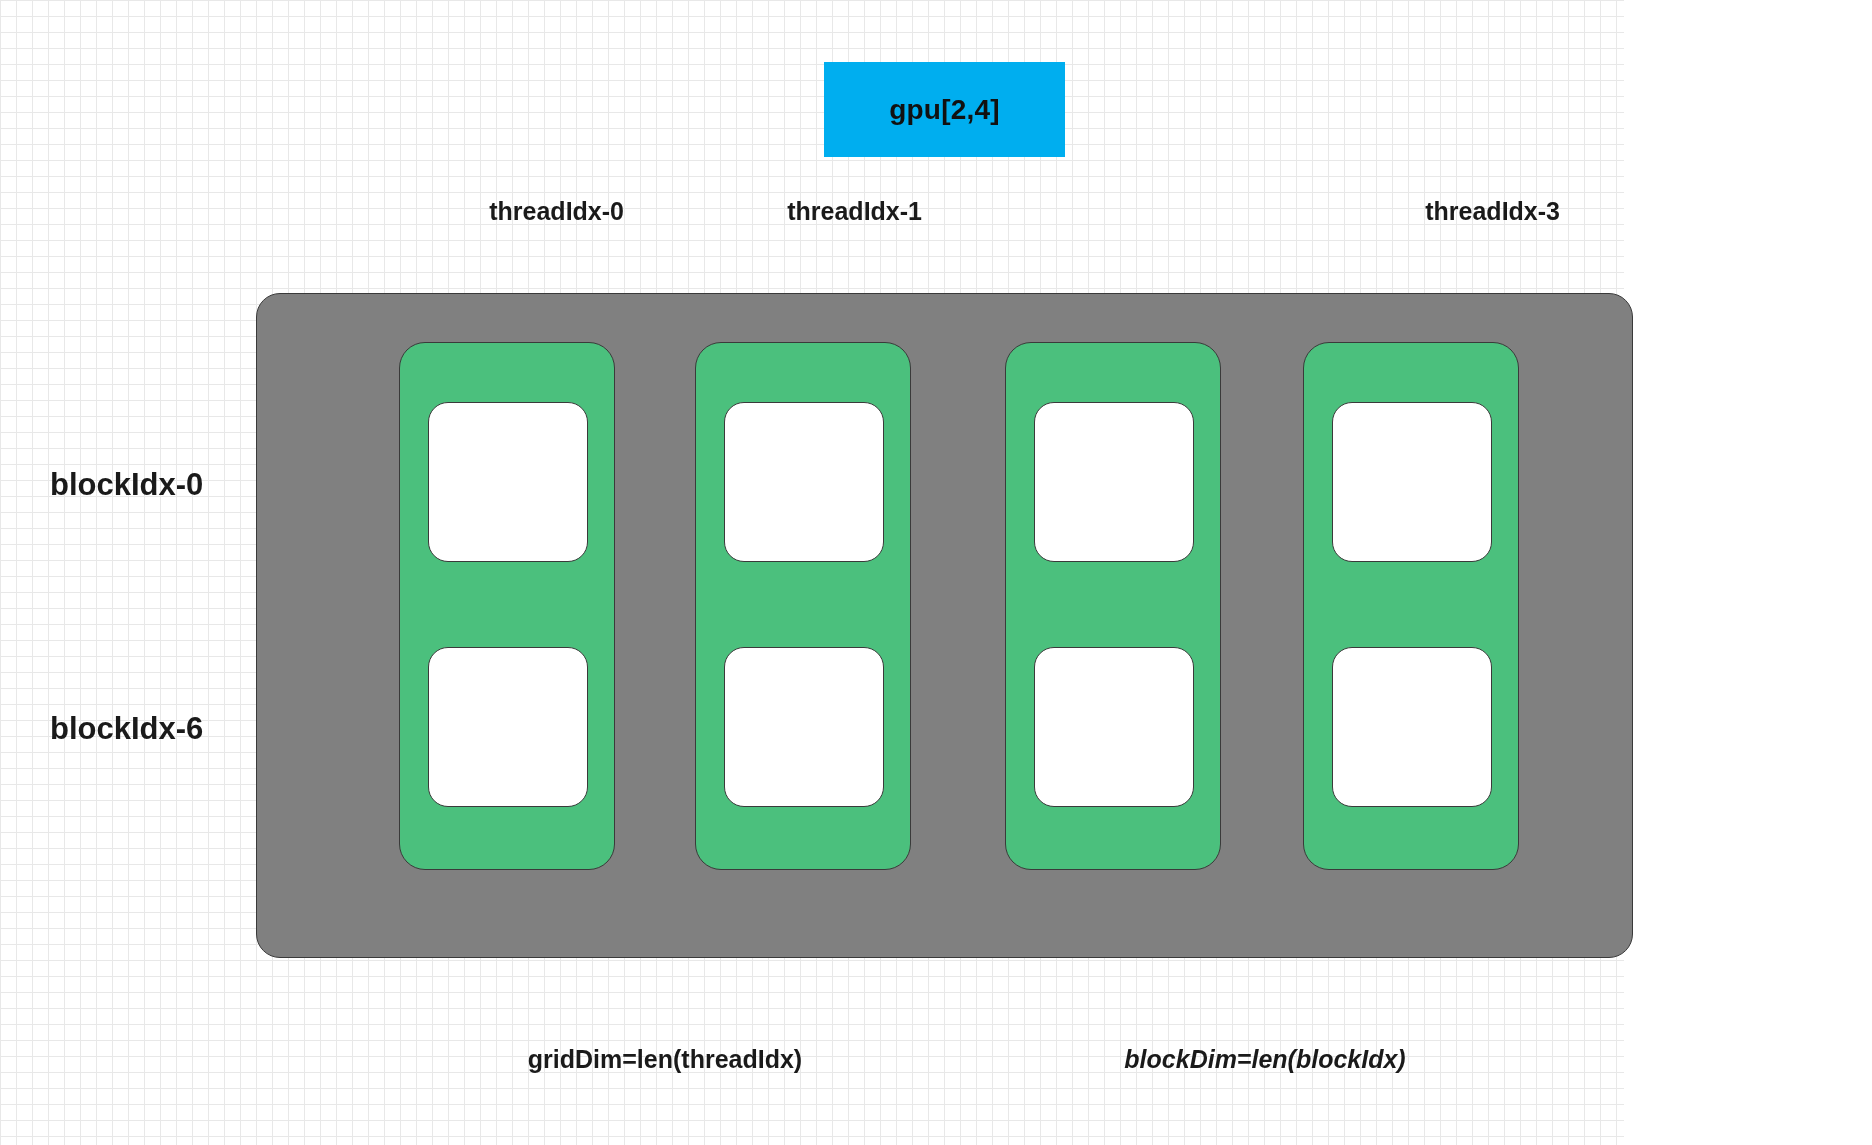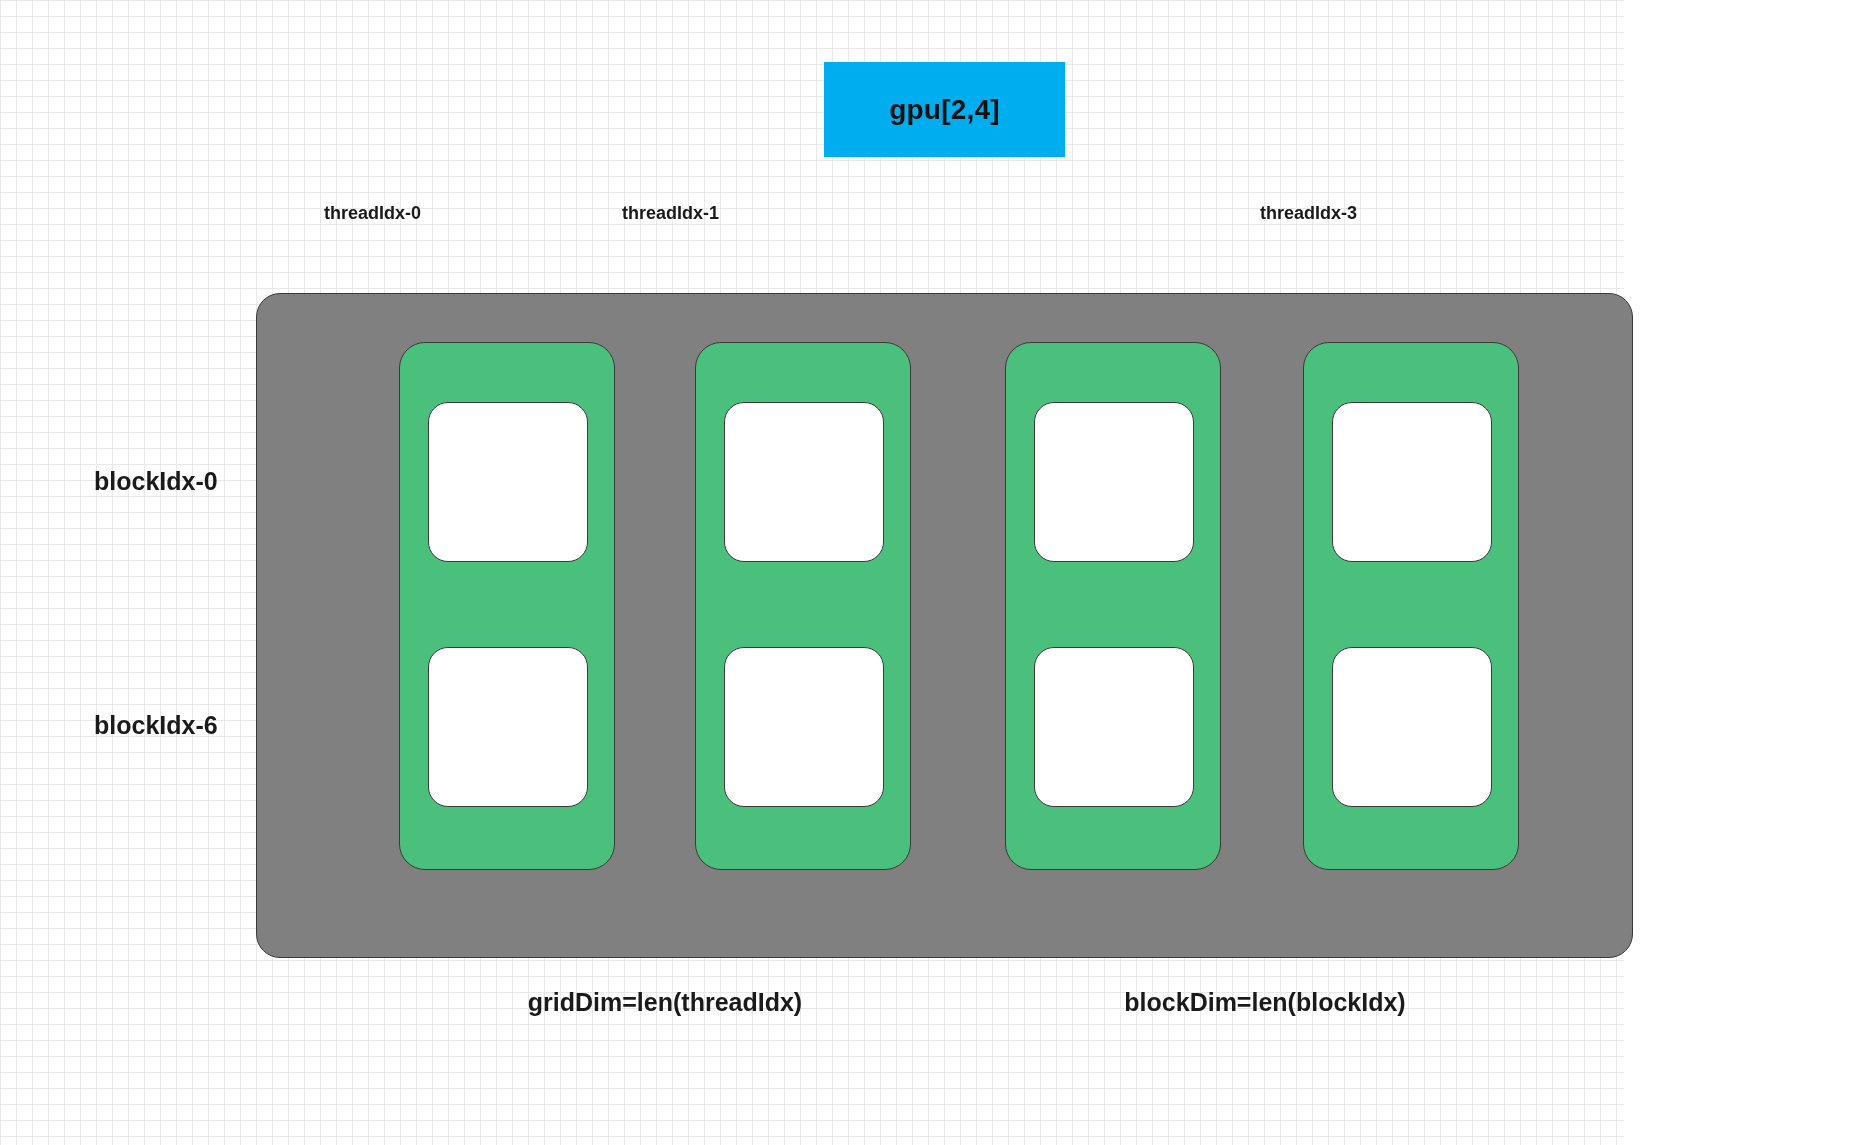--- a/index.html
+++ b/index.html
@@ -47,39 +47,37 @@
     font-size: 28px;
     font-weight: bold;
     letter-spacing: 0.2px;
   }
 
   
   .col-label {
     position: absolute;
     top: 197px;
     width: 300px;
-    text-align: left;
-    font-size: 18px;
+    text-align: right;
+    font-size: 25px;
     font-weight: bold;
     color: #1a1a1a;
     white-space: nowrap;
-    margin-top: 6px;
   }
 
   
   .row-label {
     position: absolute;
     left: 50px;
     width: 240px;
     text-align: left;
-    font-size: 25px;
+    font-size: 31px;
     font-weight: bold;
     color: #1a1a1a;
     white-space: nowrap;
-    padding-left: 44px;
   }
 
   
   .grid-container {
     position: absolute;
     left: 256px;
     top: 293px;
     width: 1377px;
     height: 665px;
     background-color: #808080;
@@ -110,21 +108,21 @@
     border: 1px solid #3a3a3a;
     border-radius: 20px;
     box-sizing: border-box;
   }
   .block-cell.row-0 { top: 59px; }
   .block-cell.row-1 { top: 304px; }
 
   
   .footer-caption {
     position: absolute;
-    top: 988px;
+    top: 1045px;
     width: 420px;
     text-align: center;
     font-size: 25px;
     font-weight: bold;
     color: #1a1a1a;
     white-space: nowrap;
   }
 </style>
 </head>
 <body>
@@ -172,17 +170,17 @@
     <div class="thread-column" style="left:1046px;">
       <div class="block-cell row-0"></div>
       <div class="block-cell row-1"></div>
     </div>
 
   </div>
 
   <div class="footer-caption" style="left:455px;">
     <span>gridDim=len(threadIdx)</span>
   </div>
-  <div class="footer-caption" style="left:1055px;">
+  <div class="footer-caption" style="left:1055px;font-style:italic;">
     <span>blockDim=len(blockIdx)</span>
   </div>
 
 </div>
 
 </body></html>

